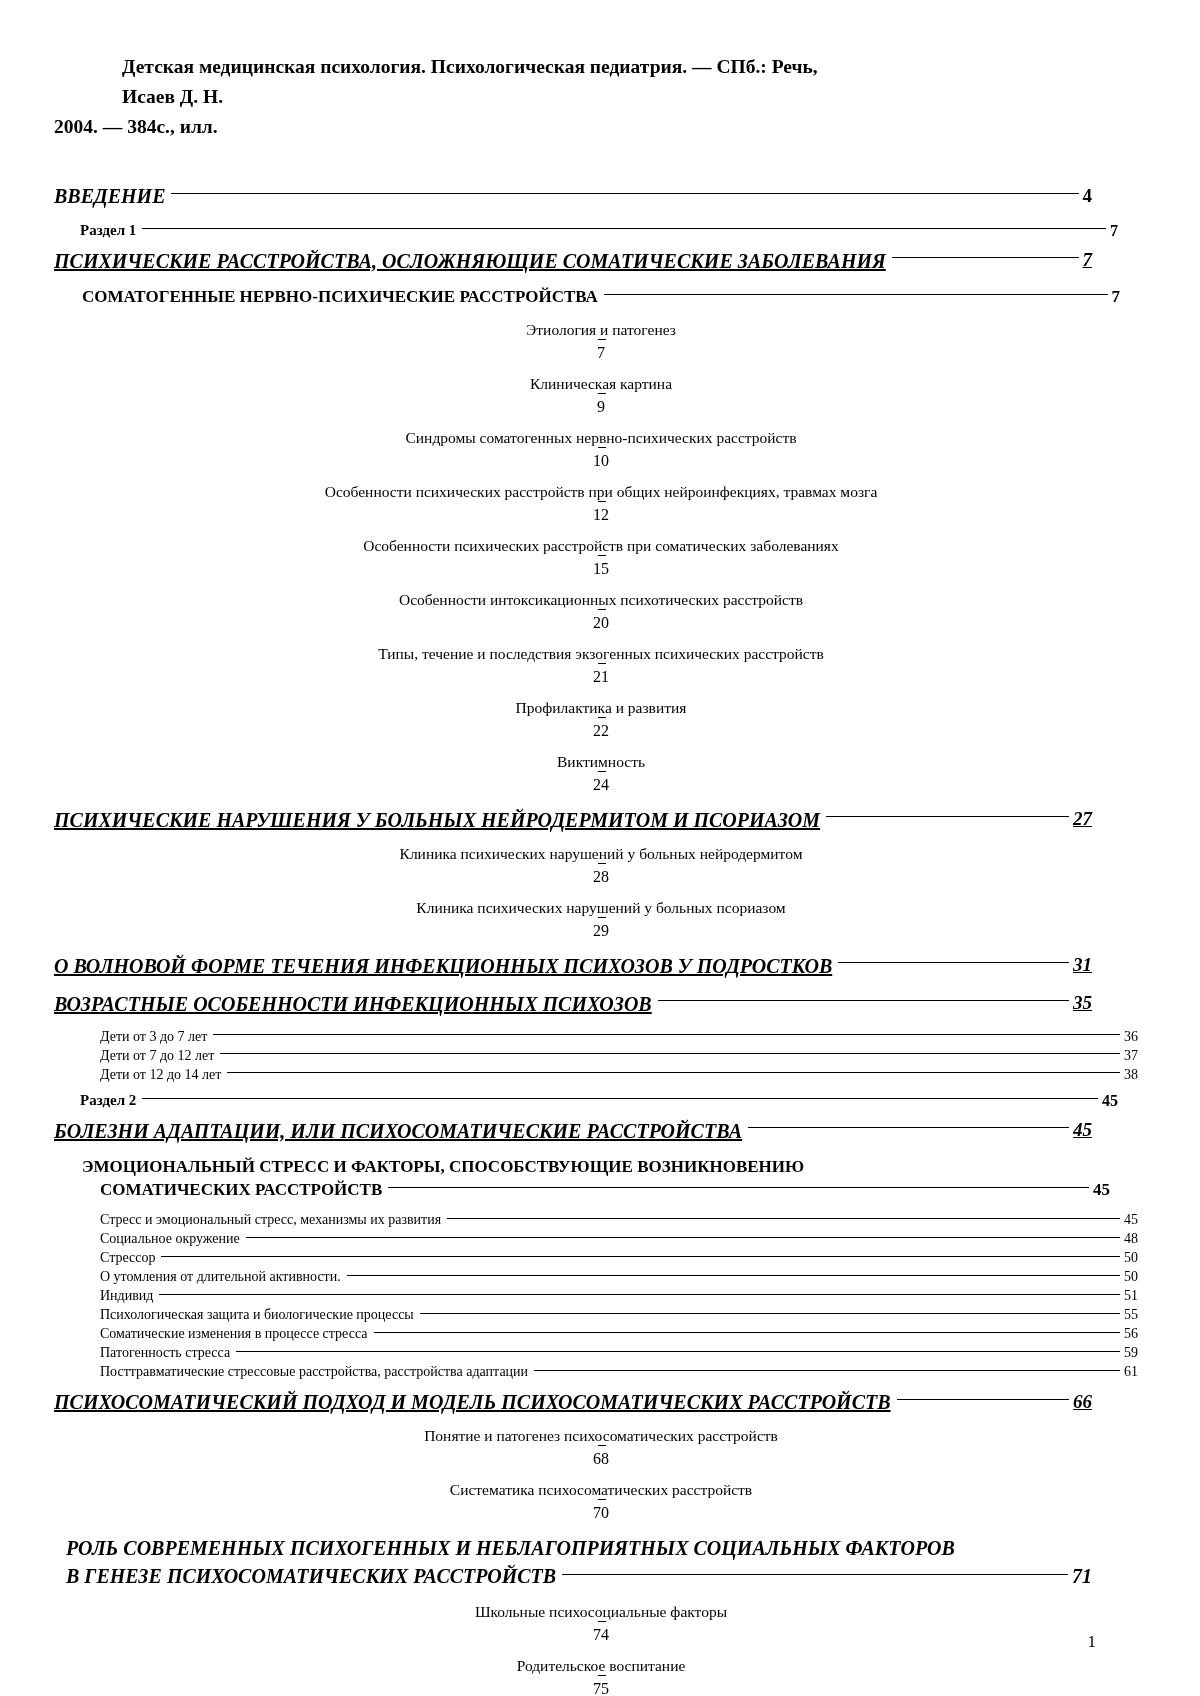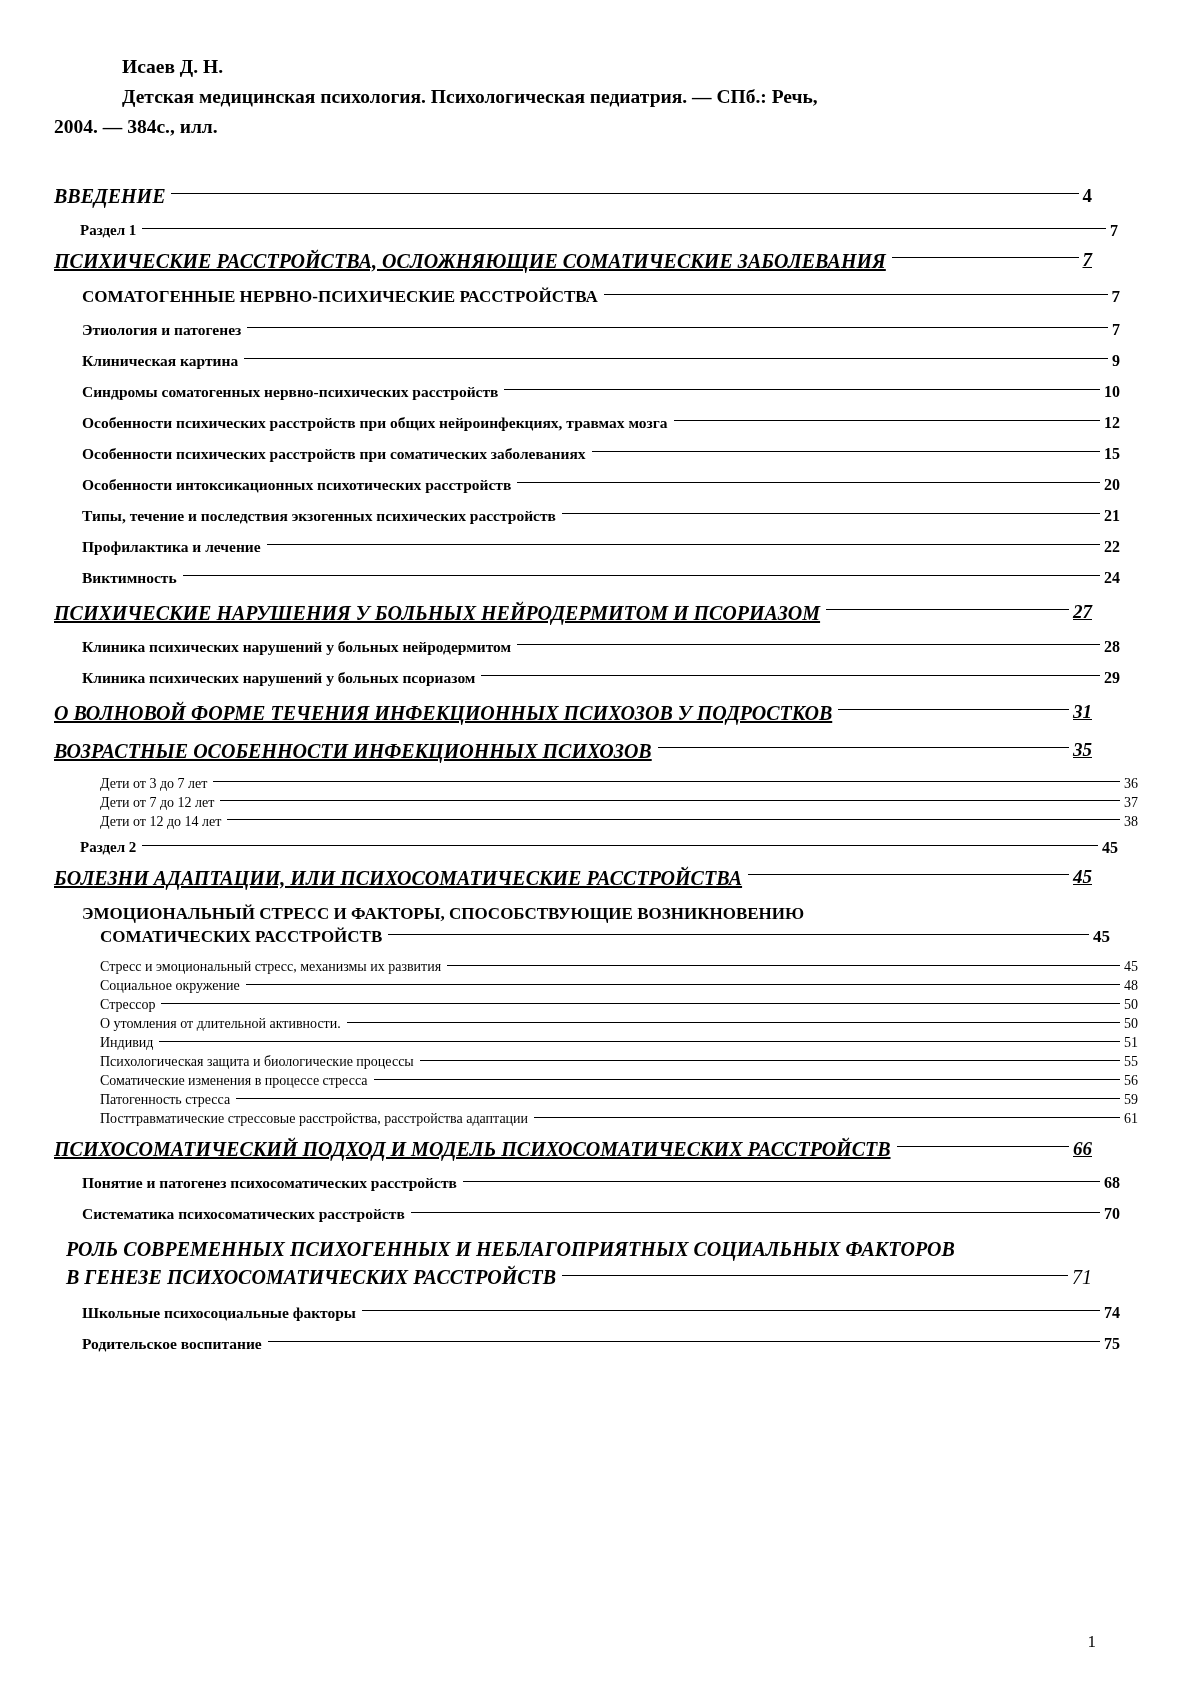--- a/index.html
+++ b/index.html
@@ -92,24 +92,25 @@
     font-weight: bold;
     font-size: 17px;
     padding-left: 28px;
     margin-bottom: 12px;
     line-height: 1.35;
   }
   .lvl-chapter .page-no { font-size: 17px; }
   .lvl-chapter .leader { margin-bottom: 5px; }
 
   .lvl-section {
-    font-weight: bold;
+    font-weight: normal;
     font-size: 15.5px;
     padding-left: 28px;
     margin-bottom: 13px;
+    flex-direction: column;
   }
   .lvl-section .page-no { font-size: 16px; }
   .lvl-section .leader { margin-bottom: 4px; }
 
   .lvl-sub {
     font-size: 14px;
     padding-left: 46px;
     margin-bottom: 3px;
   }
   .lvl-sub .page-no { font-size: 14px; }
@@ -128,38 +129,38 @@
 
   .part-two-line {
     font-style: italic;
     font-weight: bold;
     font-size: 20px;
     margin-bottom: 12px;
     line-height: 1.38;
     margin-left: 12px;
   }
   .part-two-line .first-line { display: block; }
-  .part-two-line .page-no { font-style: italic; font-weight: normal; }
+  .part-two-line .page-no { font-style: italic; font-weight: bold; }
 
   .page-number-footer {
     position: absolute;
     right: 104px;
     bottom: 44px;
     font-size: 17px;
   }
   .spacer-sm { height: 6px; }
 </style>
 </head>
 <body>
 
 <div class="page">
 
   <div class="header-block">
+    <div class="line-indent">Детская медицинская психология. Психологическая педиатрия. — СПб.: Речь,</div>
     <div class="line-indent">Исаев Д. Н.</div>
-    <div class="line-indent">Детская медицинская психология. Психологическая педиатрия. — СПб.: Речь,</div>
     <div class="hang">2004. — 384с., илл.</div>
   </div>
 
   <div class="toc">
 
     <div class="row lvl-intro">
       <span class="title">ВВЕДЕНИЕ</span>
       <span class="leader"></span>
       <span class="page-no">4</span>
     </div>
@@ -211,21 +212,21 @@
       <span class="title">Особенности интоксикационных психотических расстройств</span>
       <span class="leader"></span>
       <span class="page-no">20</span>
     </div>
     <div class="row lvl-section">
       <span class="title">Типы, течение и последствия экзогенных психических расстройств</span>
       <span class="leader"></span>
       <span class="page-no">21</span>
     </div>
     <div class="row lvl-section">
-      <span class="title">Профилактика и лечение</span>
+      <span class="title">Профилактика и развития</span>
       <span class="leader"></span>
       <span class="page-no">22</span>
     </div>
     <div class="row lvl-section">
       <span class="title">Виктимность</span>
       <span class="leader"></span>
       <span class="page-no">24</span>
     </div>
 
     <div class="row lvl-part">

